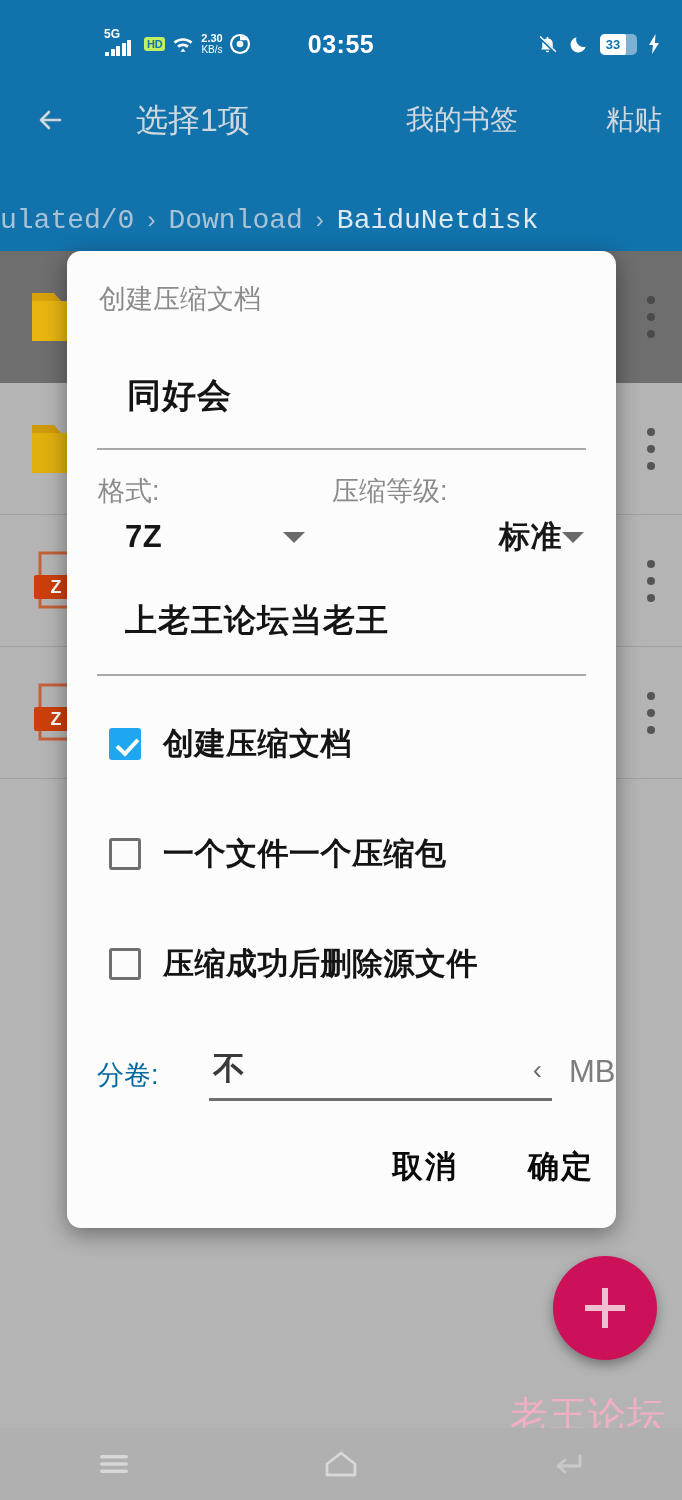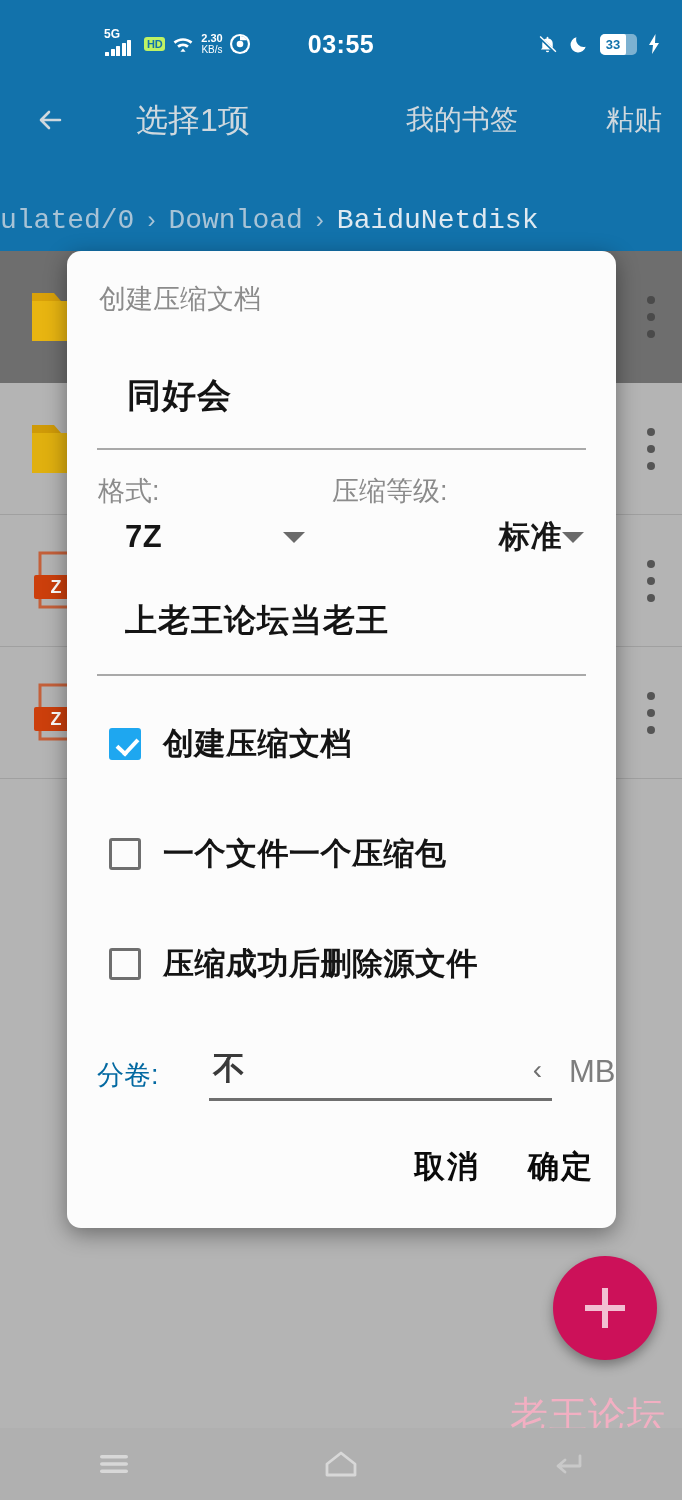--- a/index.html
+++ b/index.html
@@ -406,21 +406,21 @@
   }
   .volrow .vunit {
     position: absolute;
     left: 472px; top: 10px;
     font-size: 31px; color: #7d7d7d; line-height: 42px;
   }
 
   .dlg-btns {
     position: absolute;
     right: 22px; top: 895px;
-    display: flex; align-items: center; gap: 48px;
+    display: flex; align-items: center; gap: 70px;
   }
   .dlg-btns .b {
     font-size: 31px; color: #0a0a0a; font-weight: bold;
     letter-spacing: 2px; line-height: 42px;
     cursor: pointer;
   }
 </style>
 </head>
 <body>
 

